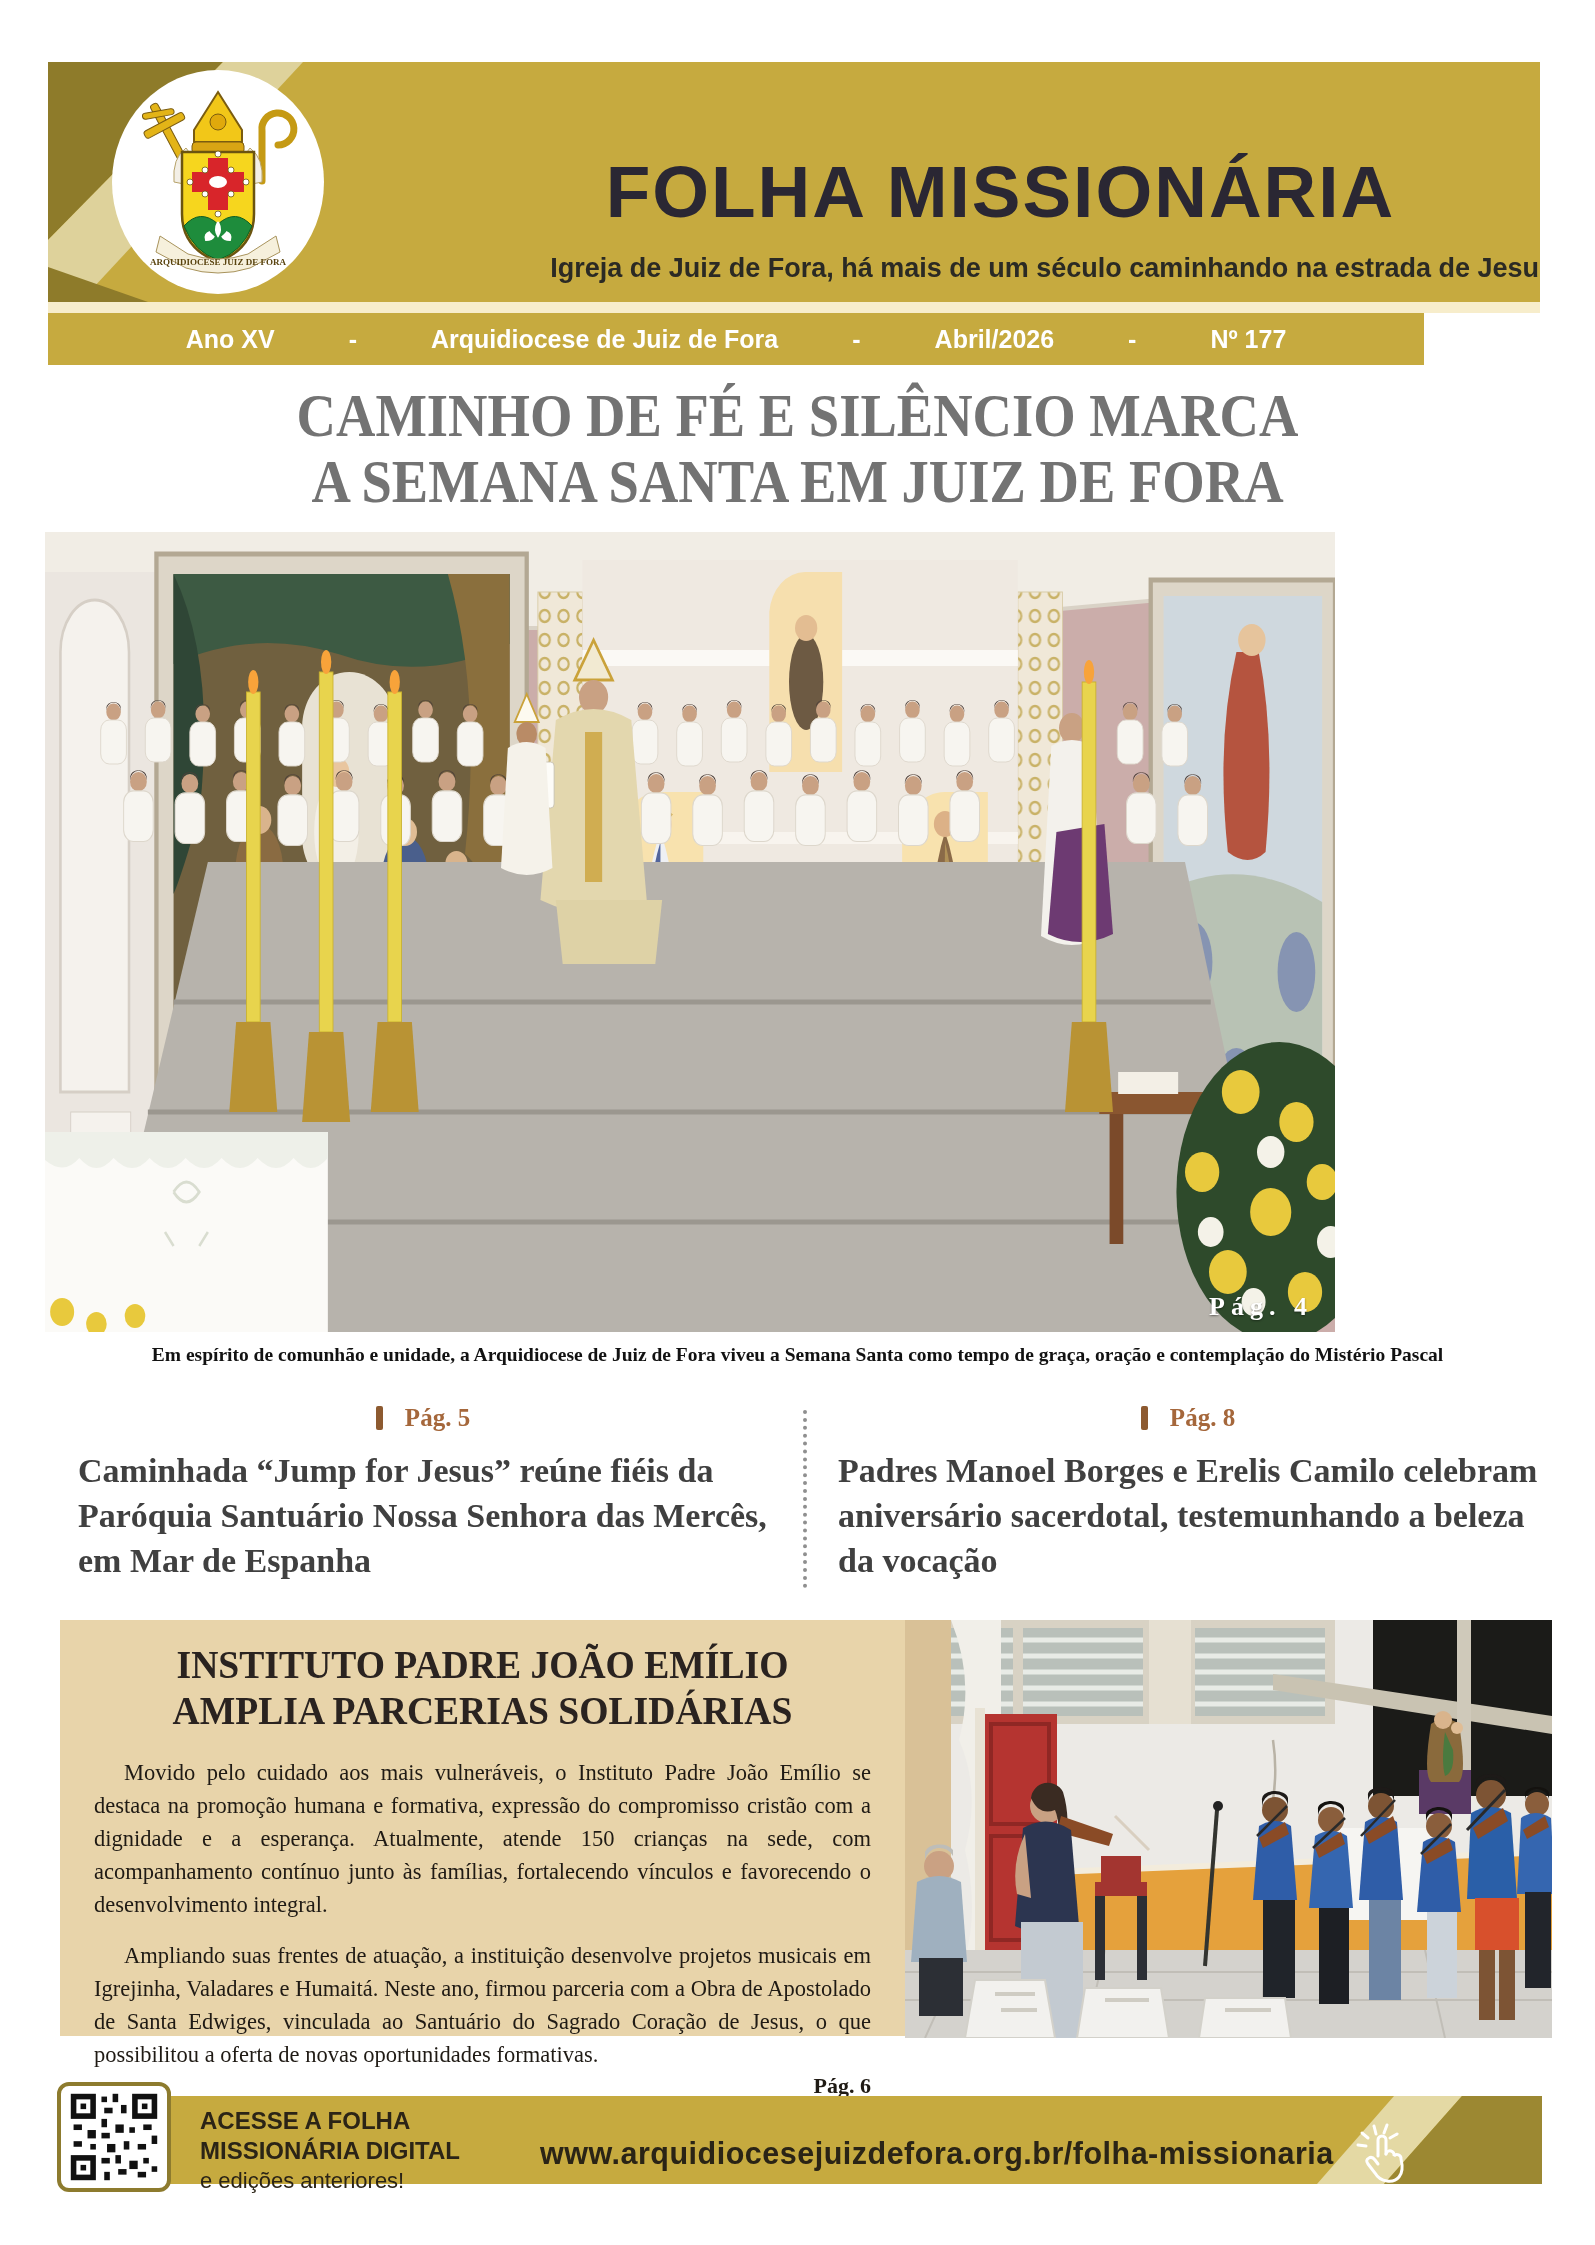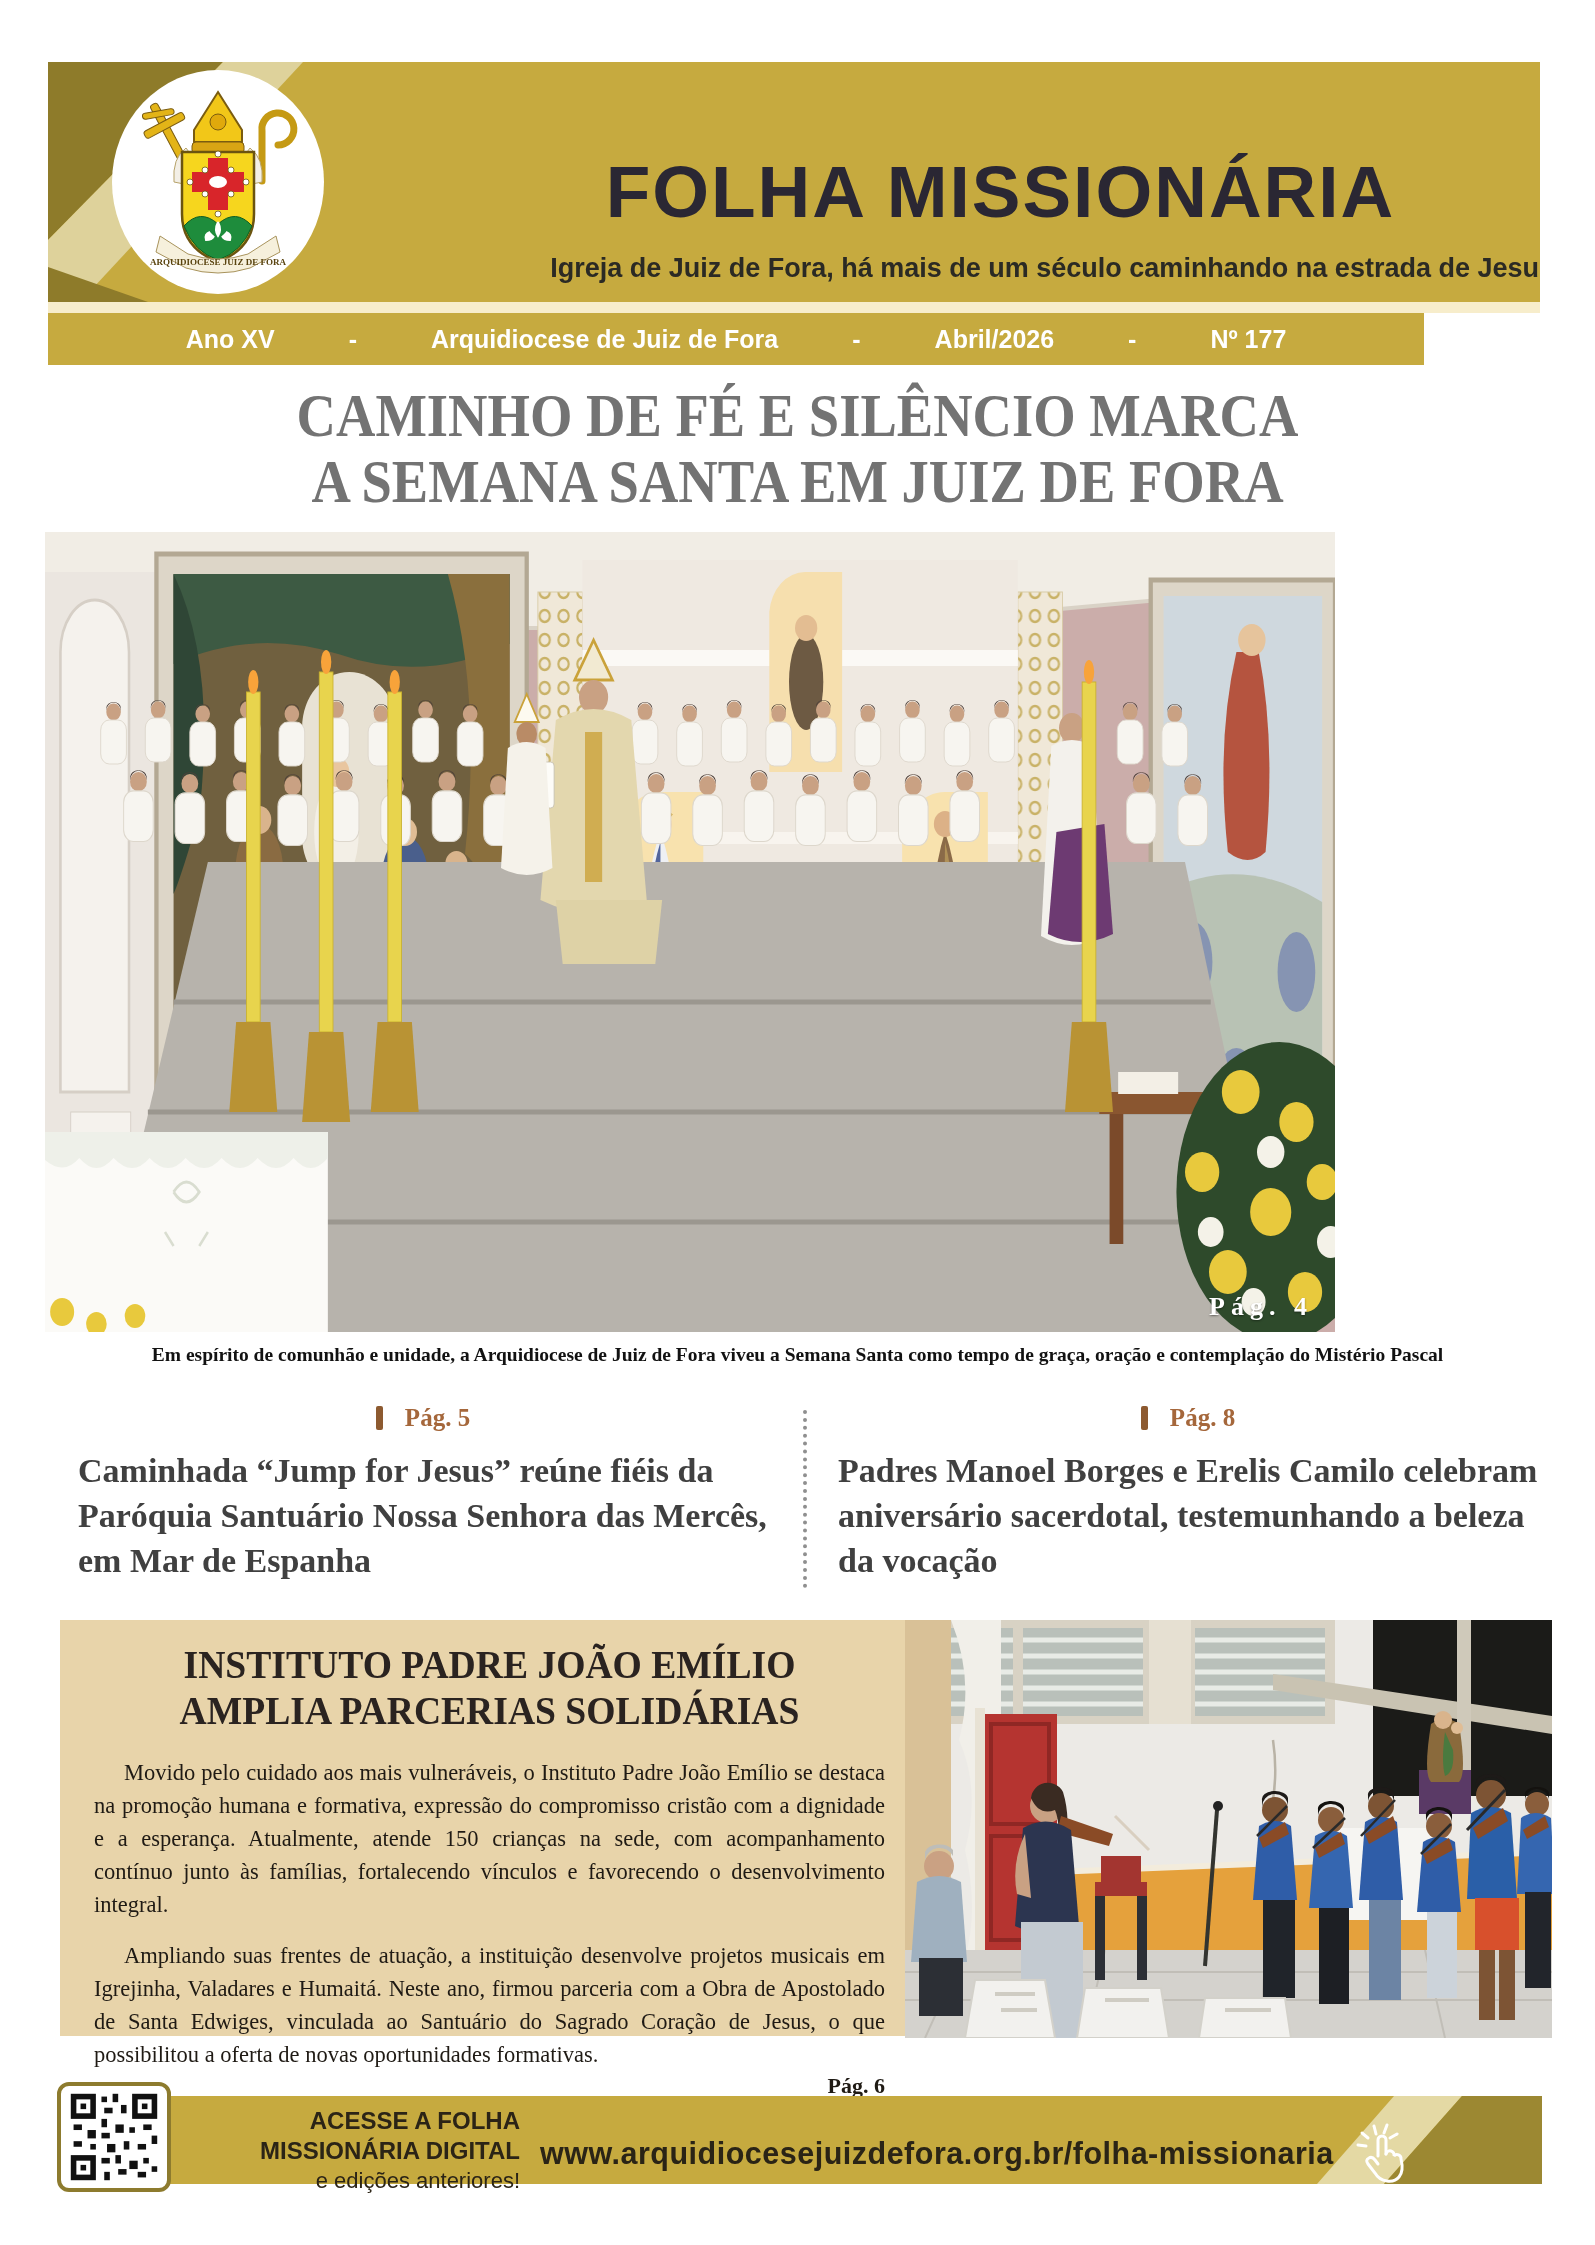--- a/index.html
+++ b/index.html
@@ -38,37 +38,37 @@
   .teaser-right{left:838px;width:700px;}
   .pageref-row{display:flex;align-items:center;gap:22px;justify-content:center;}
   .pageref-bar{width:7px;height:24px;background:#8d5a30;border-radius:2px;}
   .pageref-txt{font-family:"Liberation Serif",serif;font-weight:bold;font-size:25px;color:#a5673b;}
   .teaser-headline{margin-top:16px;font-family:"Liberation Serif",serif;font-weight:bold;
                    font-size:34px;line-height:45px;color:#404040;}
   .vdivider{position:absolute;left:803px;top:1410px;height:178px;border-left:4px dotted #8f8f8f;}
 
   
   .feature-box{position:absolute;left:60px;top:1620px;width:845px;height:416px;background:#e8d4aa;
-               box-sizing:border-box;padding:22px 20px 14px 34px;}
+               box-sizing:border-box;padding:22px 34px 14px 34px;}
   .feature-title{text-align:center;font-family:"Liberation Serif",serif;font-weight:bold;color:#2a2320;}
   .feature-title .ft{display:block;font-size:40px;line-height:46px;transform:scaleX(0.94);transform-origin:center;white-space:nowrap;}
   .feature-par{margin:0;margin-top:18px;font-family:"Liberation Serif",serif;font-size:22.5px;line-height:33px;
                color:#1f1a14;text-align:justify;text-indent:30px;}
   .feature-par.first{margin-top:22px;}
   .feature-pageref{text-align:right;font-family:"Liberation Serif",serif;font-weight:bold;font-size:22px;color:#1f1a14;margin-top:2px;}
   .photo2{position:absolute;left:905px;top:1620px;width:647px;height:418px;overflow:hidden;background:#e9e6e1;}
   .photo2 svg{display:block;width:100%;height:100%;}
 
   
   .footer-bar{position:absolute;left:118px;top:2096px;width:1424px;height:88px;background:#c6aa3f;overflow:hidden;}
   .footer-stripes{position:absolute;right:0;top:0;height:100%;width:420px;}
   .qr-box{position:absolute;left:57px;top:2082px;width:114px;height:110px;background:#ffffff;
           border:4px solid #8d7b2e;border-radius:12px;box-sizing:border-box;z-index:8;
           display:flex;align-items:center;justify-content:center;}
-  .footer-access{position:absolute;left:200px;top:2106px;width:320px;text-align:right;z-index:9;color:#2b2416;}
+  .footer-access{position:absolute;left:200px;top:2106px;width:320px;text-align:left;z-index:9;color:#2b2416;}
   .footer-access .l1{font-weight:bold;font-size:24px;line-height:30px;}
   .footer-access .l3{font-size:22px;line-height:30px;}
   .footer-url{position:absolute;left:540px;top:2096px;height:114px;display:flex;align-items:center;gap:20px;z-index:9;}
   .footer-url .url{font-weight:bold;font-size:30.5px;color:#2a2416;letter-spacing:0.5px;white-space:nowrap;}
 </style>
 </head>
 <body>
 
 <div class="page">
 

